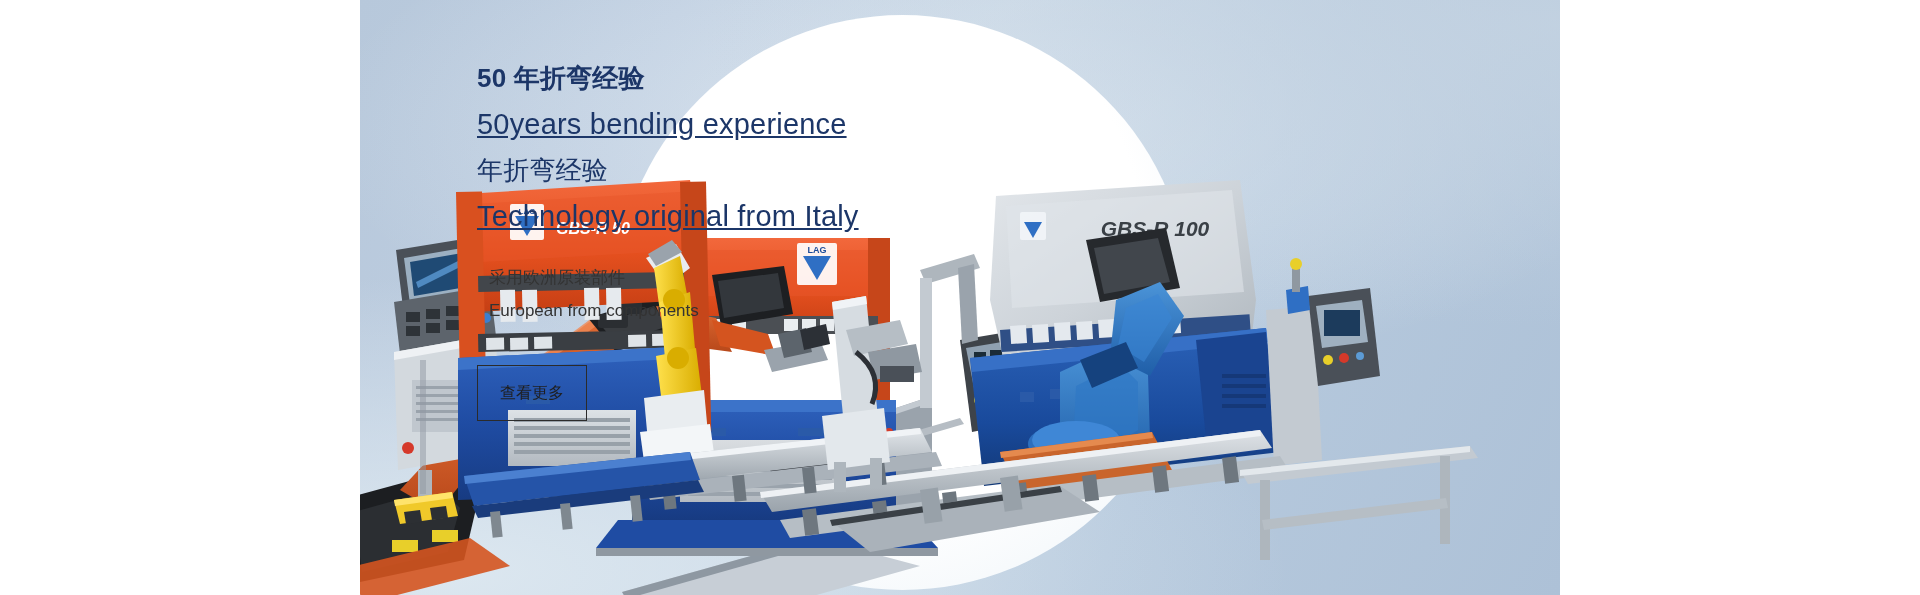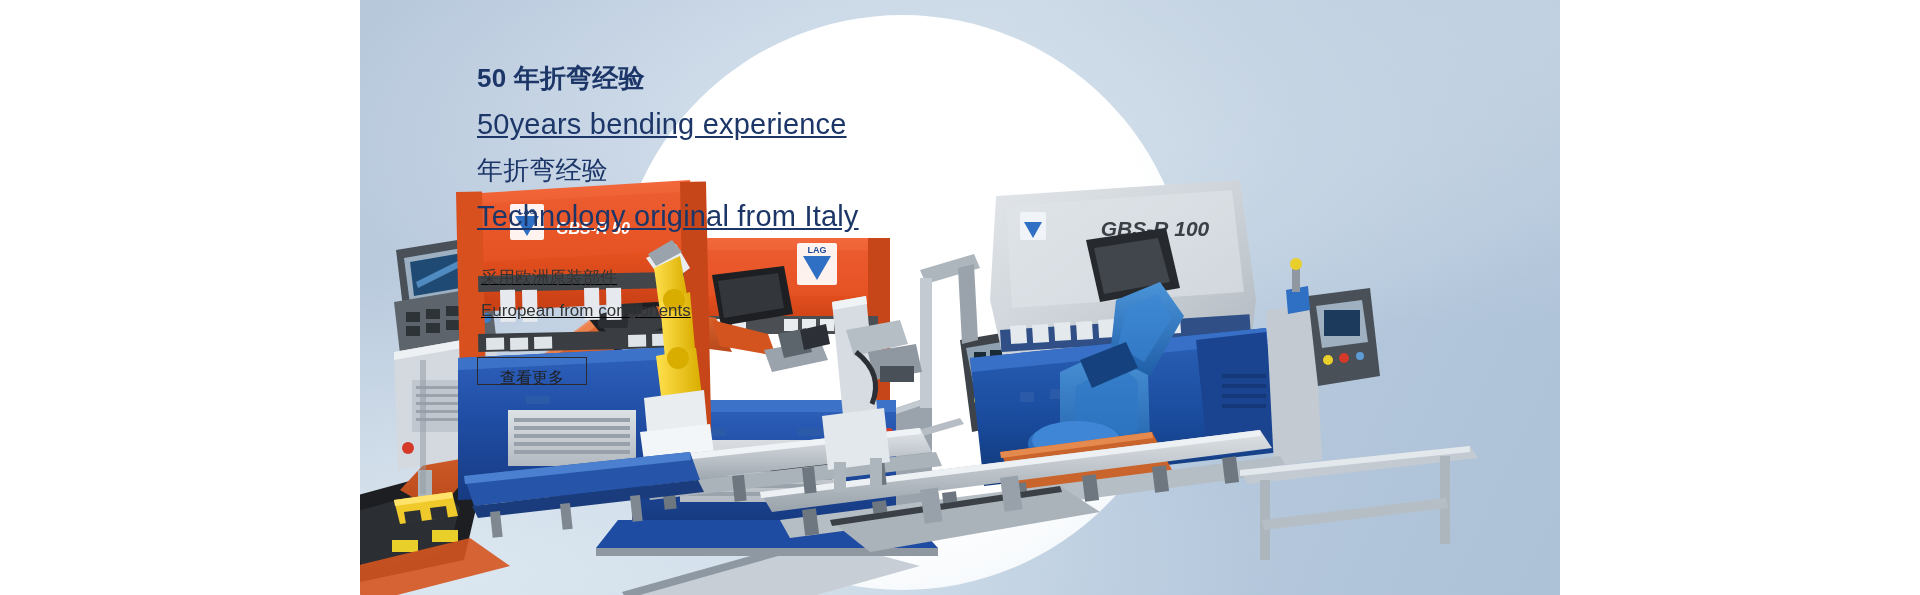--- a/index.html
+++ b/index.html
@@ -36,31 +36,31 @@
     color:#1c3668;
     font-size:28px;
     line-height:46px;
     white-space:nowrap;
     letter-spacing:.2px;
   }
   .headline li.cn{font-size:26px;}
   .headline li.bold{font-weight:700;}
   .headline li.en{font-size:29px;text-decoration:underline;}
 
-  .subcopy{margin:4px;padding:0;list-style:none;margin-top:22px;text-decoration:underline;}
+  .subcopy{margin:12px;padding:0;list-style:none;margin-top:22px;}
   .subcopy li{
     color:#333333;
     font-size:17px;
     line-height:33px;
     white-space:nowrap;
   }
 
   .more-btn{
     display:inline-block;margin-top:26px;
-    padding:0 22px;height:28px;line-height:40px;
+    padding:0 22px;height:56px;line-height:40px;
     border:1px solid #2b2b2b;
     color:#1f1f1f;font-size:16px;
     background:transparent;
     cursor:pointer;
     box-sizing:border-box;
   }
 
   
   .machines{position:absolute;left:0;top:0;width:1200px;height:595px;}
   .machines svg{display:block;}

